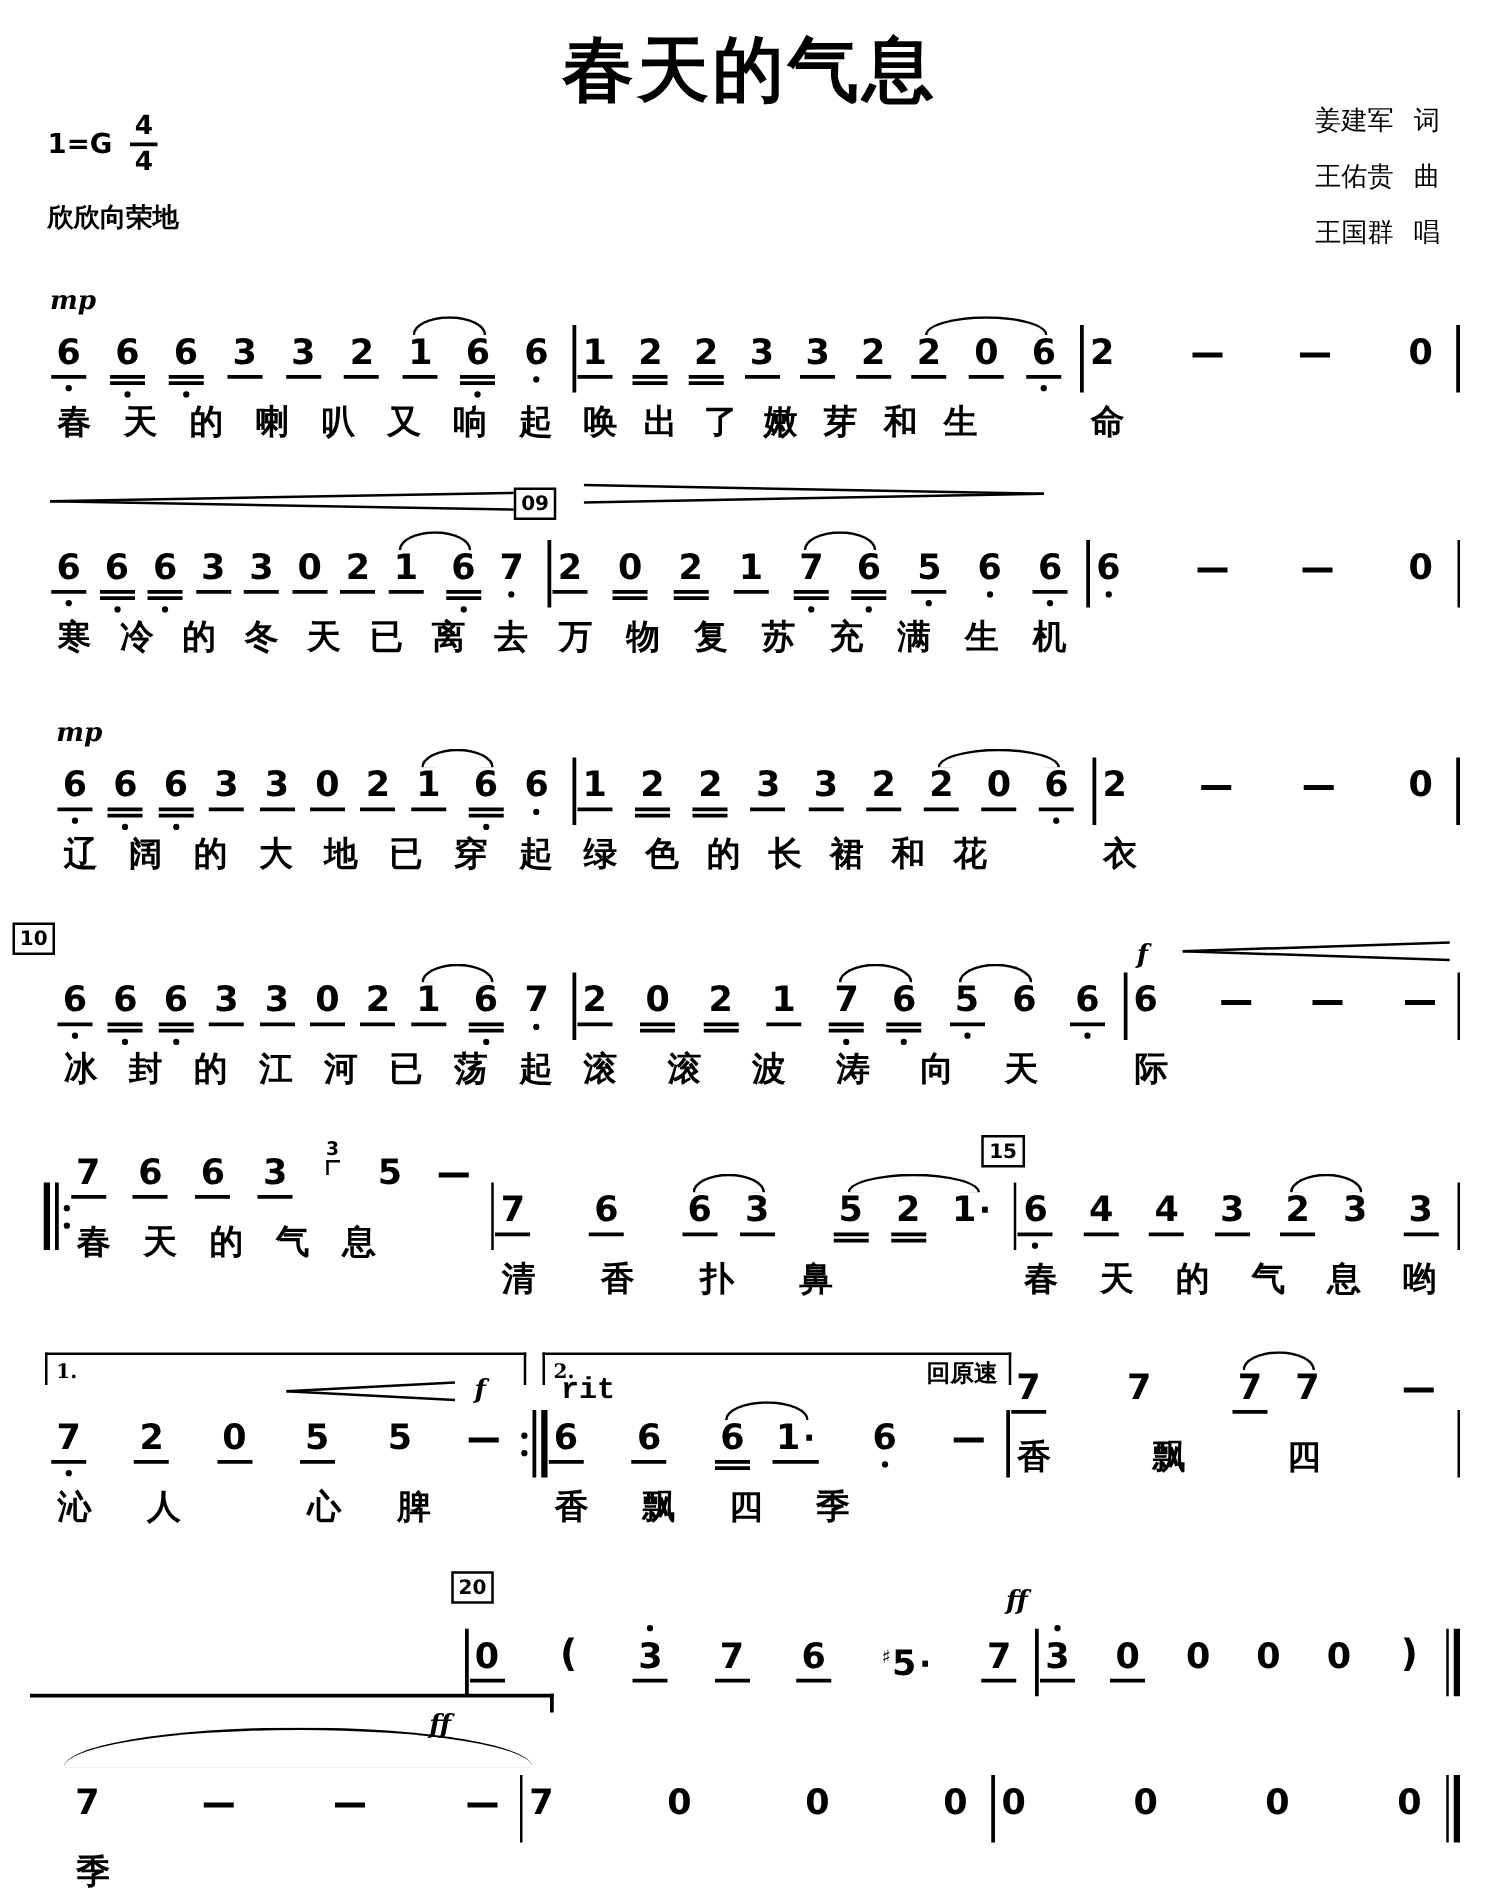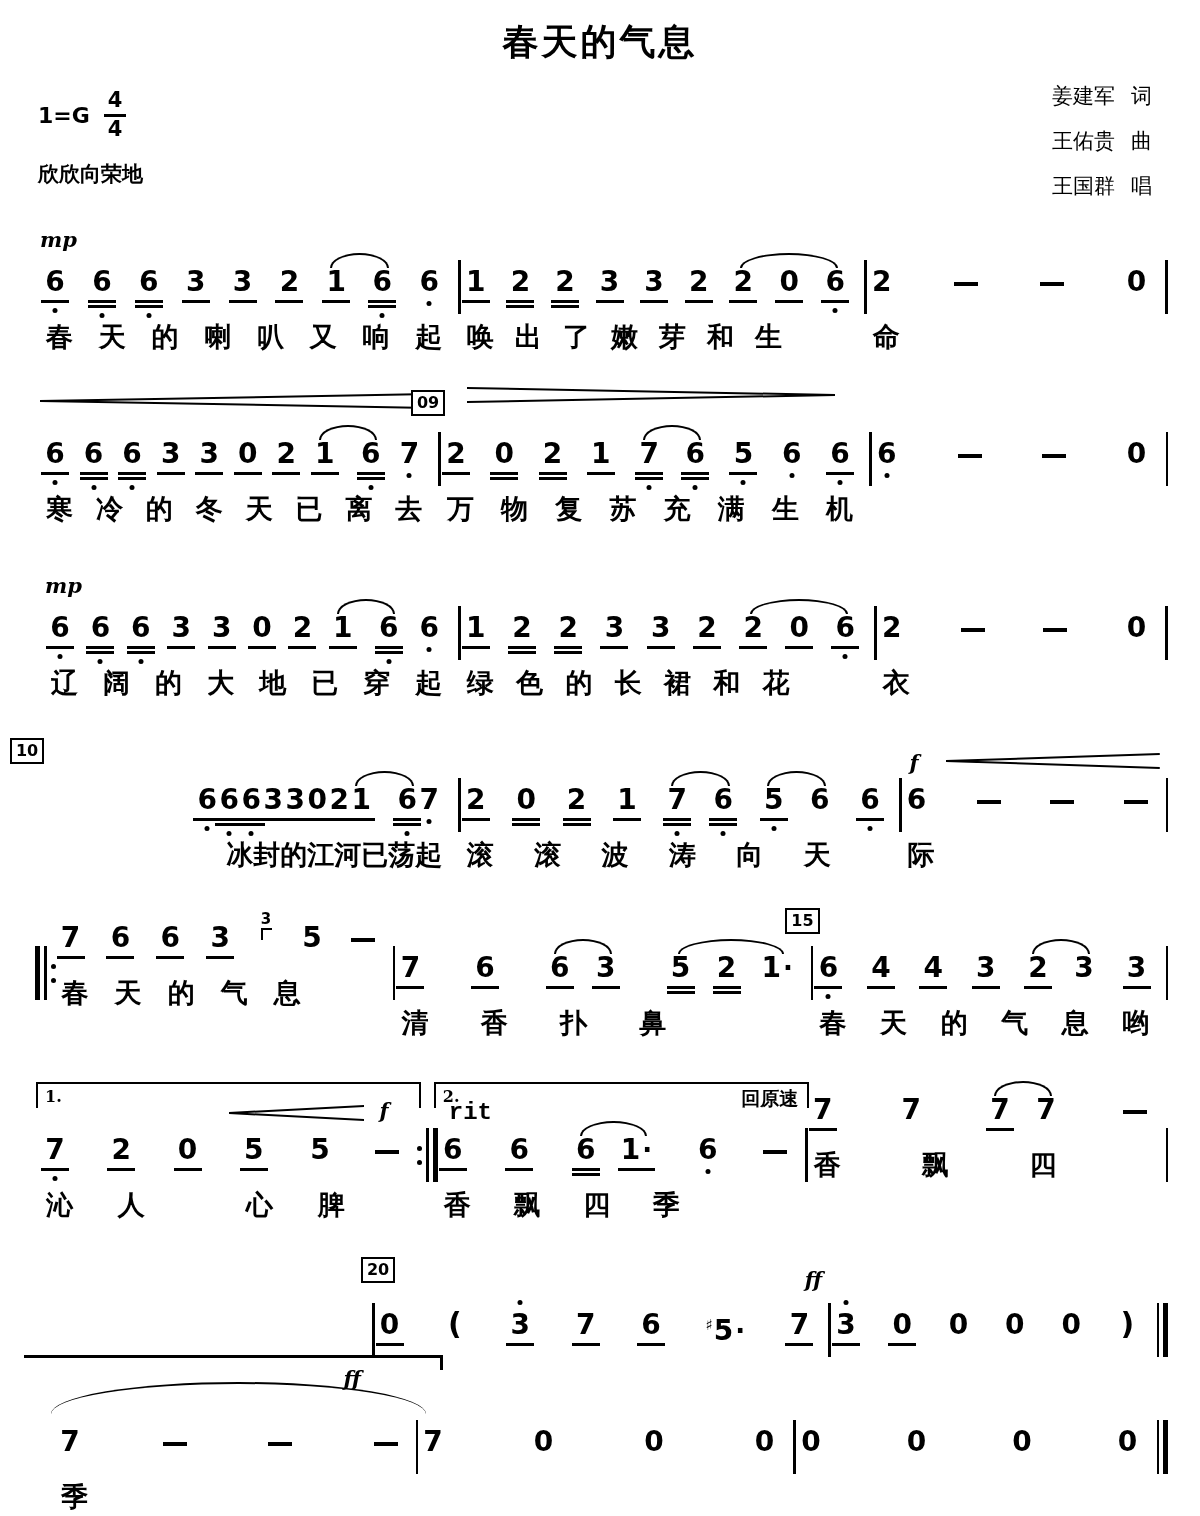--- a/index.html
+++ b/index.html
@@ -1,19 +1,19 @@
 <!DOCTYPE html>
 <html><head>
 <meta charset="utf-8">
 <style>
   html,body{margin:0;padding:0;}
   body{width:1200px;height:1516px;background:#ffffff;color:#000;position:relative;overflow:hidden;
        font-family:"DejaVu Serif","Liberation Serif",serif;}
   .sheet{position:absolute;inset:0;background:#fff;}
-  .title{position:absolute;top:18px;left:0;right:0;text-align:center;font-size:36px;font-weight:bold;
+  .title{position:absolute;top:18px;left:0;right:0;text-align:center;font-size:57px;font-weight:bold;
          letter-spacing:3px;font-family:"DejaVu Serif",serif;}
   .keysig{position:absolute;left:38px;top:90px;display:flex;align-items:center;gap:14px;
           font-family:"DejaVu Sans",sans-serif;font-weight:bold;font-size:22px;}
   .meter{display:inline-flex;flex-direction:column;align-items:center;line-height:1;font-size:21px;}
   .meter .mt{border-bottom:3px solid #000;padding:0 4px 3px;}
   .meter .mb{padding-top:2px;}
   .tempo{position:absolute;left:38px;top:160px;font-size:21px;font-weight:bold;}
   .credits{position:absolute;right:48px;top:74px;font-size:21px;font-weight:normal;line-height:45px;}
   .credit{display:flex;gap:16px;justify-content:flex-end;}
   .music{position:absolute;inset:0;}
@@ -351,21 +351,21 @@
               <span class="lch">衣</span>
             </div>
           </div>
           <div class="barwrap" style="margin-top: 34px;">
             <div class="bar"></div>
           </div>
         </div>
       </div>
       <div class="system" style="top: 738px; left: 45px; width: 1123px;">
         <div class="srow">
-          <div class="measure" style="flex-grow: 415; align-items: flex-end;">
+          <div class="measure" style="flex-grow: 415;">
             <div class="annot" style="height: 34px;">
               <span class="nbox" style="left: -8.5%; top: 0px;">10</span>
             </div>
             <div class="toks">
               <div class="tok"><span class="num">6</span><div class="ul" style="top: 46px;"></div><span class="lod" style="top: 54px;"></span></div>
               <div class="tok"><span class="num">6</span><div class="ul" style="top: 46px;"></div><div class="ul" style="top: 51px;"></div><span class="lod" style="top: 59px;"></span></div>
               <div class="tok"><span class="num">6</span><div class="ul" style="top: 46px;"></div><div class="ul" style="top: 51px;"></div><span class="lod" style="top: 59px;"></span></div>
               <div class="tok"><span class="num">3</span><div class="ul" style="top: 46px;"></div></div>
               <div class="tok"><span class="num">3</span><div class="ul" style="top: 46px;"></div></div>
               <div class="tok"><span class="num">0</span><div class="ul" style="top: 46px;"></div></div>

